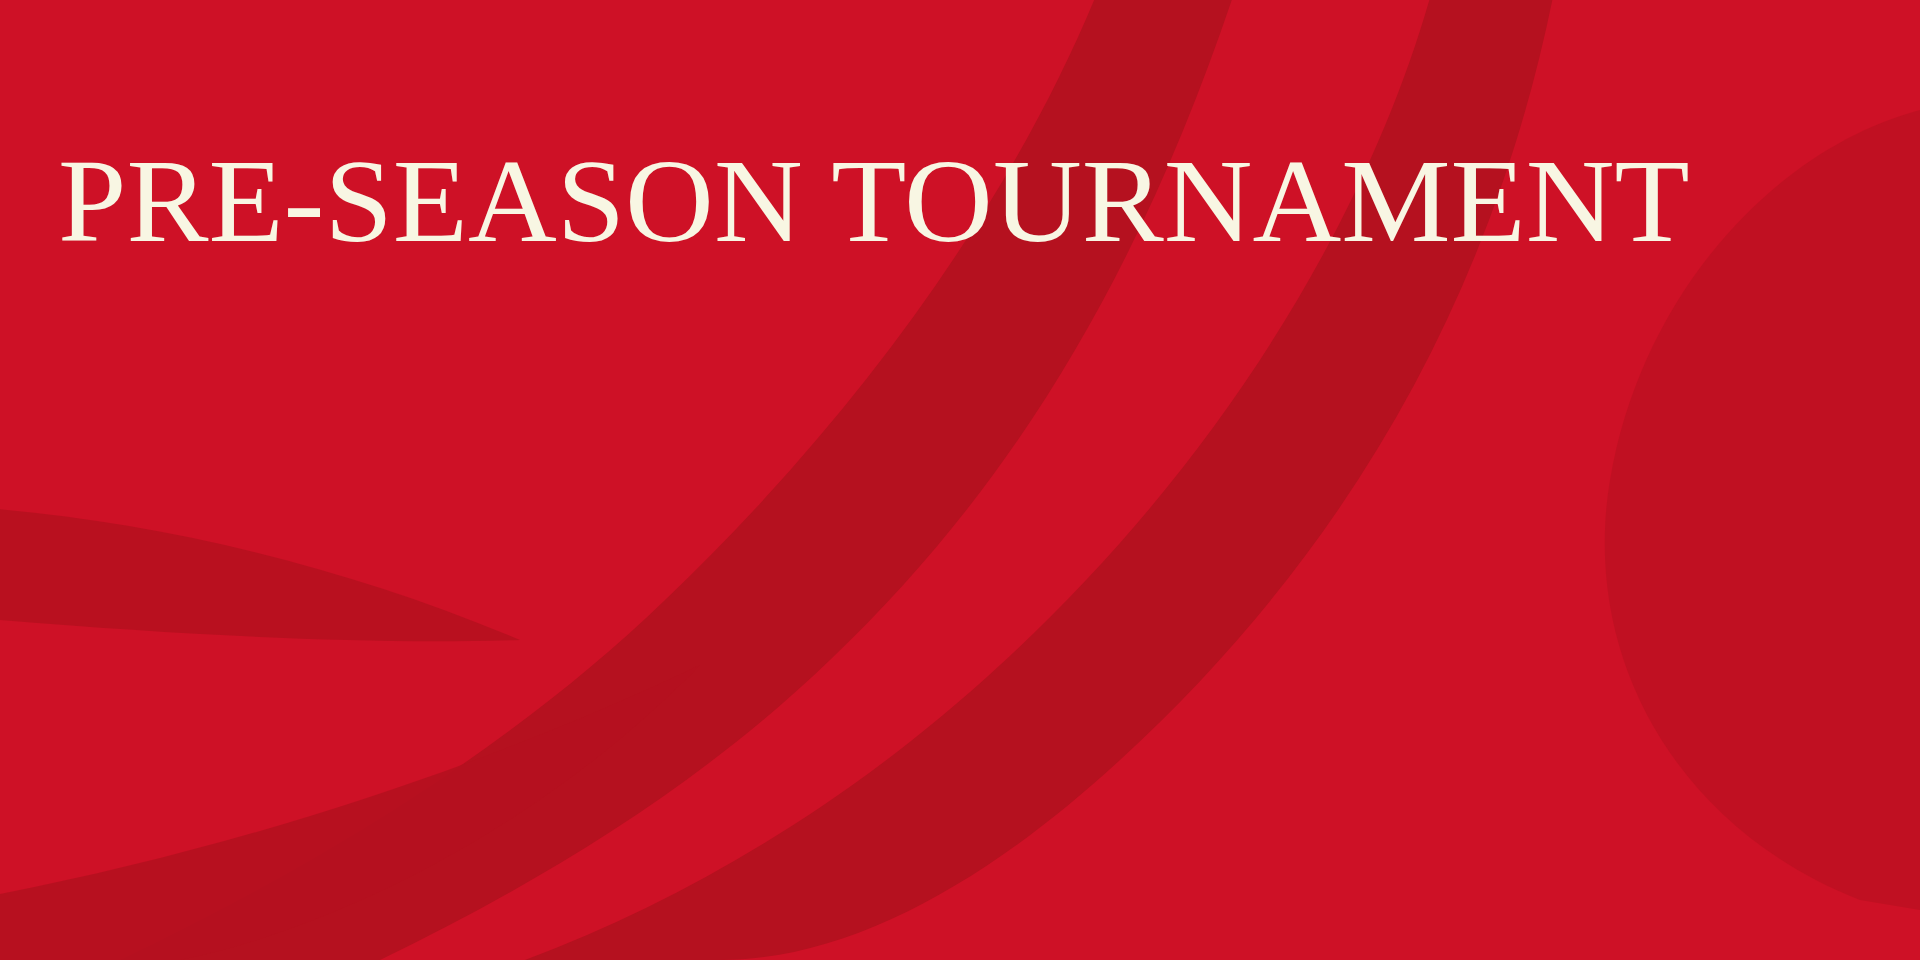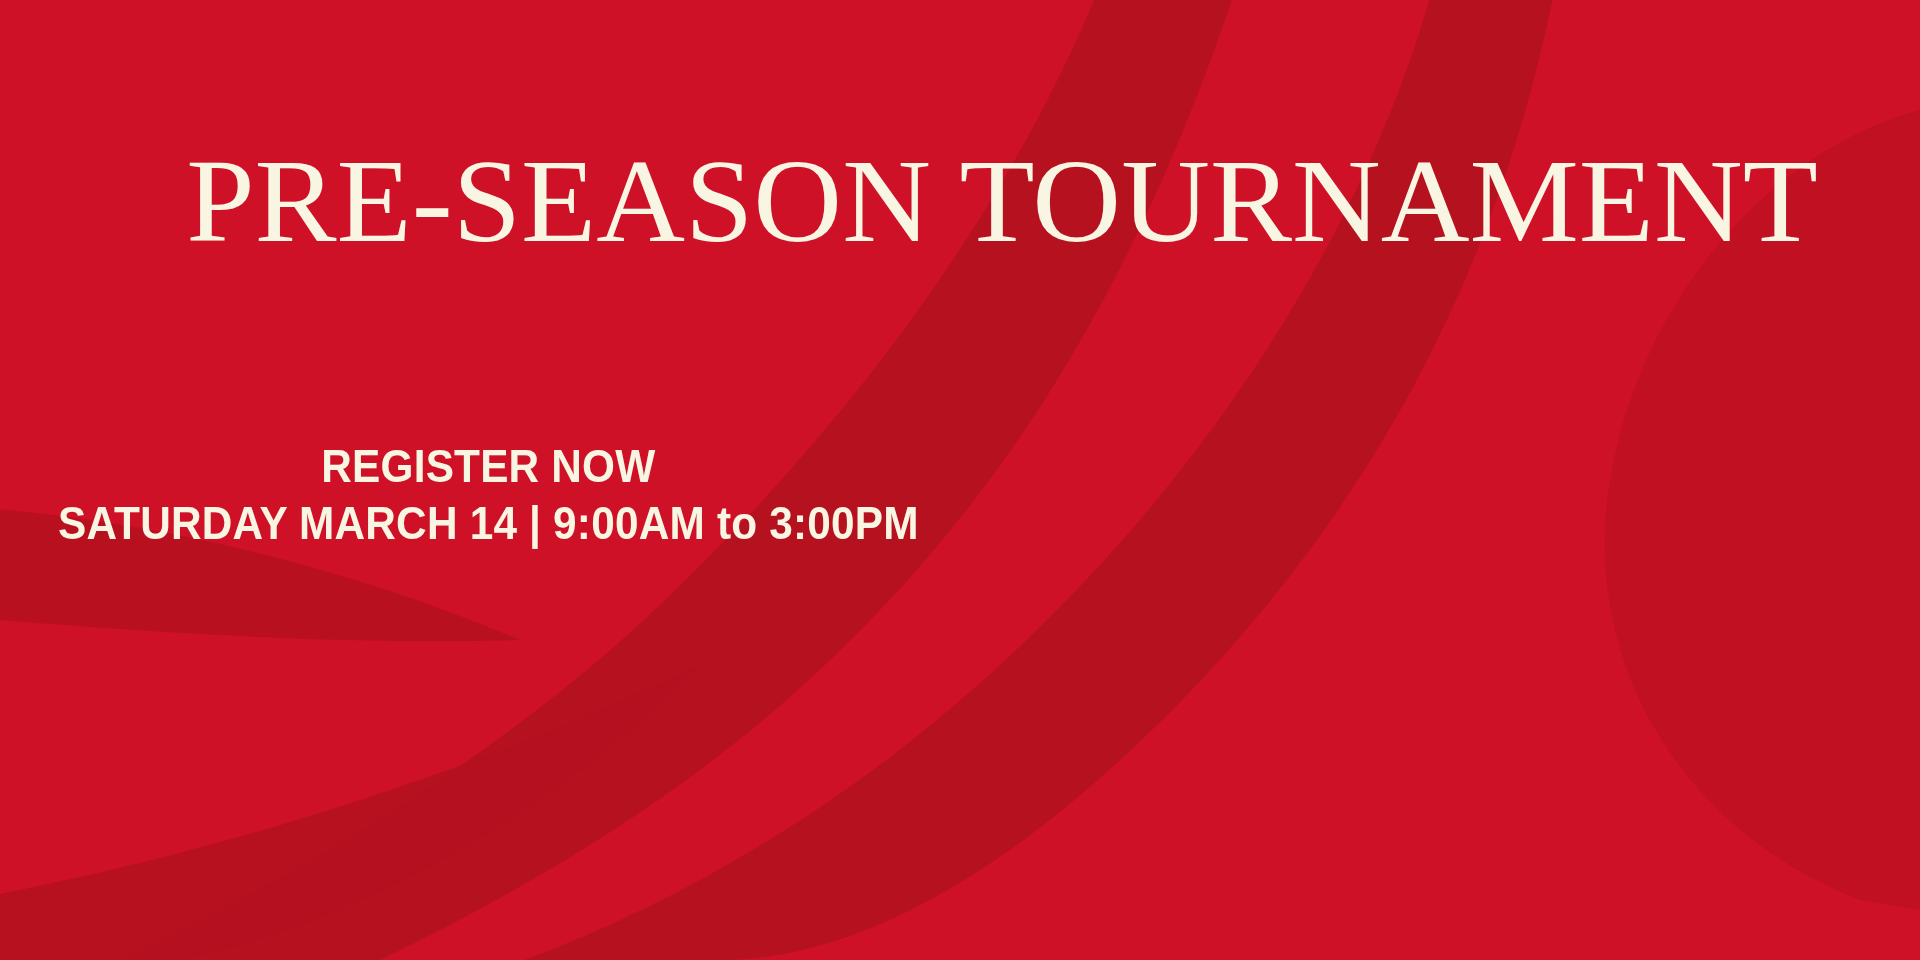--- a/index.html
+++ b/index.html
@@ -15,21 +15,20 @@
     font-family:"Liberation Sans", sans-serif;
     background:#CE1126;
   }
 
   #banner {
     position:relative;
     width:1920px;
     height:960px;
     background:#ec4899;
     overflow:hidden;
-    text-align:center;
   }
 
   
   #bg-art {
     position:absolute;
     inset:0;
     width:1920px;
     height:960px;
     display:block;
   }
@@ -131,20 +130,16 @@
                C 1580 660, 1680 830, 1860 900
                L 1920 910
                Z" fill="#B5111F" opacity="0.55"></path>
     </g>
   </svg>
 
   <div id="content">
 
     <h1 id="headline">PRE-SEASON TOURNAMENT</h1>
 
-    <div id="schedule-block" class="info-block">
-      <span class="line">REGISTER NOW</span>
-      <span class="line">SATURDAY MARCH 14 | 9:00AM to 3:00PM</span>
-    </div>
 
 
   </div>
 </div>
 
 </body></html>

